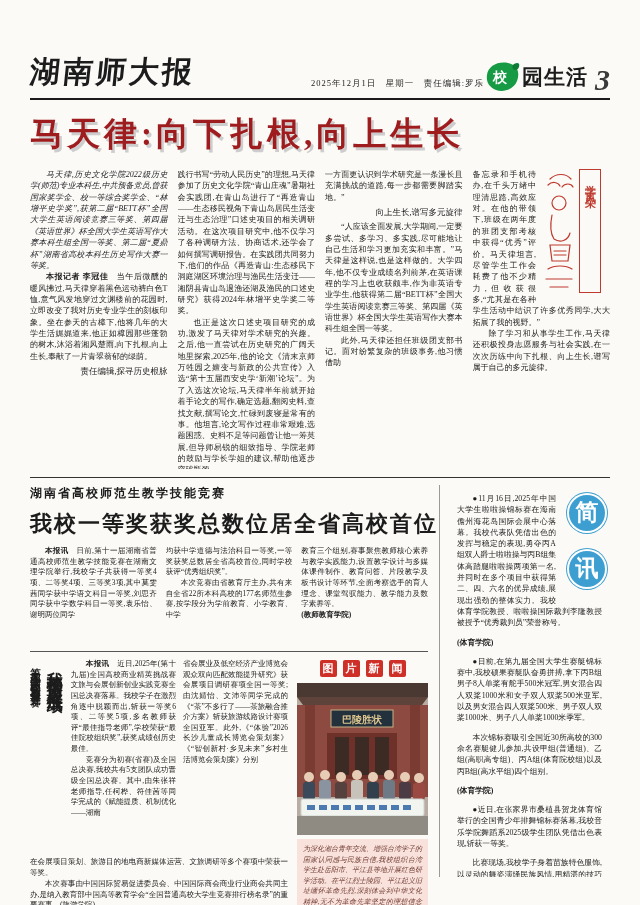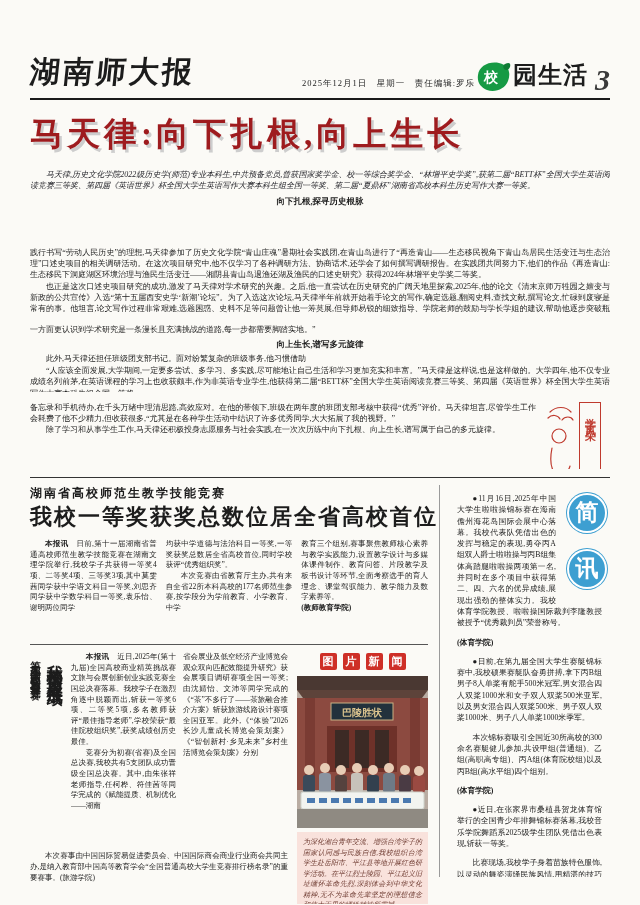--- a/index.html
+++ b/index.html
@@ -12,56 +12,56 @@
   .inner{ padding:52px 30px 0 30px; }
 
   
   .masthead-row{ display:flex; align-items:flex-end; border-bottom:2px solid #1a1a1a; padding-bottom:5px; }
   .masthead{ font-size:30px; font-weight:bold; letter-spacing:3px; transform:skewX(-6deg); white-space:nowrap; }
   .dateline{ flex:1; text-align:right; font-size:8.5px; letter-spacing:1px; color:#222; padding-bottom:3px; white-space:nowrap; }
   .badge{ display:flex; align-items:flex-end; gap:2px; }
   .leaf-wrap{ position:relative; width:36px; height:32px; }
   .leaf-wrap svg{ position:absolute; left:0; top:0; }
   .leaf-char{ position:absolute; left:9px; top:8px; color:#fff; font-size:14px; font-weight:bold; font-family:"Liberation Sans",sans-serif; }
-  .badge-rest{ font-size:24px; font-weight:900; letter-spacing:1px; font-family:"Liberation Sans",sans-serif; padding-bottom:2px; }
+  .badge-rest{ font-size:21px; font-weight:900; letter-spacing:1px; font-family:"Liberation Sans",sans-serif; padding-bottom:2px; }
   .pageno{ font-size:30px; font-style:italic; font-weight:bold; color:#3a3a3a; line-height:0.9; margin-left:5px; }
 
   
   .headline-block{ text-align:left; padding:12px 0 8px; }
   .headline-block h1{
     font-size:33px; font-weight:900; letter-spacing:4px; color:#9e1b1e;
     text-shadow:2.5px 2.5px 0 #cdcdcd; white-space:nowrap;
   }
 
   
-  .feature{ display:flex; gap:10px; height:300px; margin-top:4px; overflow:hidden;flex-direction:column; }
+  .feature{ display:flex; gap:10px; height:300px; margin-top:4px; overflow:hidden; }
   .fcol{ flex:1; font-size:8px; line-height:1.42; text-align:justify; overflow:hidden; }
   .fcol p, .ccol p, .tcol p, .tfoot p, .briefs p{ text-indent:2em; }
   p.noindent{ text-indent:0; }
   .lead{ font-style:italic; color:#24242a; }
-  .subhead{ text-align:center; font-weight:bold; font-size:8.5px; text-indent:0 !important; margin:3px 0; }
+  .subhead{ text-align:right; font-weight:normal; font-size:8.5px; text-indent:0 !important; margin:3px 0; }
   .credit{ text-align:left; font-weight:bold; text-indent:0 !important; }
   .credit-inline{ font-weight:normal; }
 
   .seal{ float:right; width:68px; height:124px; margin:0 0 4px 6px; display:flex; gap:3px; }
   .seal-title{
     writing-mode:vertical-rl; text-orientation:upright;
     border:1px solid #bf3a2e; color:#bf3a2e; font-weight:bold; font-size:11px;
     letter-spacing:4px; padding:6px 2px; height:100%;
   }
 
   .rule-mid{ border-top:1.5px solid #333; margin-top:8px; }
 
   
   .lower{ display:flex; margin-top:7px; height:392px; }
   .lower-left{ width:398px; flex:none; }
   .vdiv{ width:1px; background:#9a9a9a; margin:0 9px 0 11px; flex:none; }
 
   .kicker{ text-align:left; font-weight:bold; font-size:12px; letter-spacing:2px; }
-  .competition h2{ font-size:22px; font-weight:900; letter-spacing:2px; margin:0 0 7px; white-space:nowrap; }
+  .competition h2{ font-size:22px; font-weight:900; letter-spacing:2px; margin:7px 0 7px; white-space:nowrap; }
   .ccols{ display:flex; gap:9px; height:97px; overflow:hidden; }
   .ccol{ flex:1; font-size:7.5px; line-height:1.42; text-align:justify; overflow:hidden; }
 
   .hr2{ border-top:1px solid #555; margin:8px 0 7px; }
 
   .bottomrow{ display:flex; gap:9px; height:252px; }
   .tourism{ width:258px; flex:none; display:flex; flex-direction:column; }
   .trow{ display:flex; height:194px; overflow:hidden; }
   .vkicker{
     writing-mode:vertical-rl; text-orientation:upright; font-size:10.5px; font-weight:bold;
@@ -122,31 +122,32 @@
       </div>
     </header>
 
     <section class="headline-block">
       <h1>马天律:向下扎根,向上生长</h1>
     </section>
 
     <section class="feature">
       <div class="fcol">
         <p class="lead">马天律,历史文化学院2022级历史学(师范)专业本科生,中共预备党员,曾获国家奖学金、校一等综合奖学金、“林增平史学奖”,获第二届“BETT杯”全国大学生英语阅读竞赛三等奖、第四届《英语世界》杯全国大学生英语写作大赛本科生组全国一等奖、第二届“夏鼎杯”湖南省高校本科生历史写作大赛一等奖。</p>
-        <p class="subhead">向下扎根,探寻历史根脉</p>
+        <p><b>本报记者 李冠佳　</b><span>当午后微醺的暖风拂过,马天律穿着黑色运动裤白色T恤,意气风发地穿过文渊楼前的花园时,立即改变了我对历史专业学生的刻板印象。坐在参天的古樟下,他将几年的大学生活娓娓道来,他正如樟园那些蓬勃的树木,沐浴着湘风楚雨,向下扎根,向上生长,奉献了一片青翠蓊郁的绿荫。</span></p>
+        <p class="subhead">责任编辑,探寻历史根脉</p>
       </div>
       <div class="fcol">
         <p class="noindent">践行书写“劳动人民历史”的理想,马天律参加了历史文化学院“青山庄魂”暑期社会实践团,在青山岛进行了“再造青山——生态移民视角下青山岛居民生活变迁与生态治理”口述史项目的相关调研活动。在这次项目研究中,他不仅学习了各种调研方法、协商话术,还学会了如何撰写调研报告。在实践团共同努力下,他们的作品《再造青山:生态移民下洞庭湖区环境治理与渔民生活变迁——湘阴县青山岛退渔还湖及渔民的口述史研究》获得2024年林增平史学奖二等奖。</p>
         <p>也正是这次口述史项目研究的成功,激发了马天律对学术研究的兴趣。之后,他一直尝试在历史研究的广阔天地里探索,2025年,他的论文《清末京师万牲园之嬗变与新政的公共宣传》入选“第十五届西安史学‘新潮’论坛”。为了入选这次论坛,马天律半年前就开始着手论文的写作,确定选题,翻阅史料,查找文献,撰写论文,忙碌到废寝是常有的事。他坦言,论文写作过程非常艰难,选题困惑、史料不足等问题曾让他一筹莫展,但导师易锐的细致指导、学院老师的鼓励与学长学姐的建议,帮助他逐步突破瓶颈。</p>
       </div>
       <div class="fcol">
         <p class="noindent">一方面更认识到学术研究是一条漫长且充满挑战的道路,每一步都需要脚踏实地。”</p>
         <p class="subhead">向上生长,谱写多元旋律</p>
+        <p>“人应该全面发展,大学期间,一定要多尝试、多学习、多实践,尽可能地让自己生活和学习更加充实和丰富。”马天律是这样说,也是这样做的。大学四年,他不仅专业成绩名列前茅,在英语课程的学习上也收获颇丰,作为非英语专业学生,他获得第二届“BETT杯”全国大学生英语阅读竞赛三等奖、第四届《英语世界》杯全国大学生英语写作大赛本科生组全国一等奖。</p>
         <p>此外,马天律还担任班级团支部书记。面对纷繁复杂的班级事务,他习惯借助</p>
-        <p>“人应该全面发展,大学期间,一定要多尝试、多学习、多实践,尽可能地让自己生活和学习更加充实和丰富。”马天律是这样说,也是这样做的。大学四年,他不仅专业成绩名列前茅,在英语课程的学习上也收获颇丰,作为非英语专业学生,他获得第二届“BETT杯”全国大学生英语阅读竞赛三等奖、第四届《英语世界》杯全国大学生英语写作大赛本科生组全国一等奖。</p>
       </div>
       <div class="fcol">
         <div class="seal">
           <svg width="34" height="124" viewBox="0 0 34 124">
             <g stroke="#bf3a2e" fill="none" stroke-width="1.2" stroke-linecap="round">
               <path d="M8 10 C14 4 24 4 29 10"></path>
               <path d="M6 16 C10 12 16 13 18 17"></path>
               <path d="M20 18 C23 14 29 14 31 18"></path>
               <circle cx="17" cy="34" r="7"></circle>
               <path d="M10 46 C8 56 8 64 12 70 C18 74 26 72 28 64"></path>
@@ -198,20 +199,21 @@
                 <div class="tcol">
                   <p><b>本报讯　</b><span>近日,2025年(第十九届)全国高校商业精英挑战赛文旅与会展创新创业实践竞赛全国总决赛落幕。我校学子在激烈角逐中脱颖而出,斩获一等奖6项、二等奖5项,多名教师获评“最佳指导老师”,学校荣获“最佳院校组织奖”,获奖成绩创历史最佳。</span></p>
                   <p>竞赛分为初赛(省赛)及全国总决赛,我校共有5支团队成功晋级全国总决赛。其中,由朱张祥老师指导,任柯桦、符佳茜等同学完成的《赋能提质、机制优化——湖南</p>
                 </div>
                 <div class="tcol">
                   <p class="noindent">省会展业及低空经济产业博览会观众双向匹配效能提升研究》获会展项目调研赛项全国一等奖;由沈婧怡、文沛等同学完成的《“茶”不多行了——茶旅融合推介方案》斩获旅游线路设计赛项全国亚军。此外,《“体验”2026长沙儿童成长博览会策划案》《“智创新村·乡见未来”乡村生活博览会策划案》分别</p>
                 </div>
               </div>
             </div>
             <div class="tfoot">
+              <p class="noindent">在会展项目策划、旅游目的地电商新媒体运营、文旅调研等多个赛项中荣获一等奖。</p>
               <p><span>本次赛事由中国国际贸易促进委员会、中国国际商会商业行业商会共同主办,是纳入教育部中国高等教育学会“全国普通高校大学生竞赛排行榜名录”的重要赛事。</span><b class="credit-inline">(旅游学院)</b></p>
             </div>
           </div>
 
           <div class="photocol">
             <div class="ptitle">
               <span class="pchar">图</span>
               <span class="pchar">片</span>
               <span class="pchar">新</span>
               <span class="pchar">闻</span>

